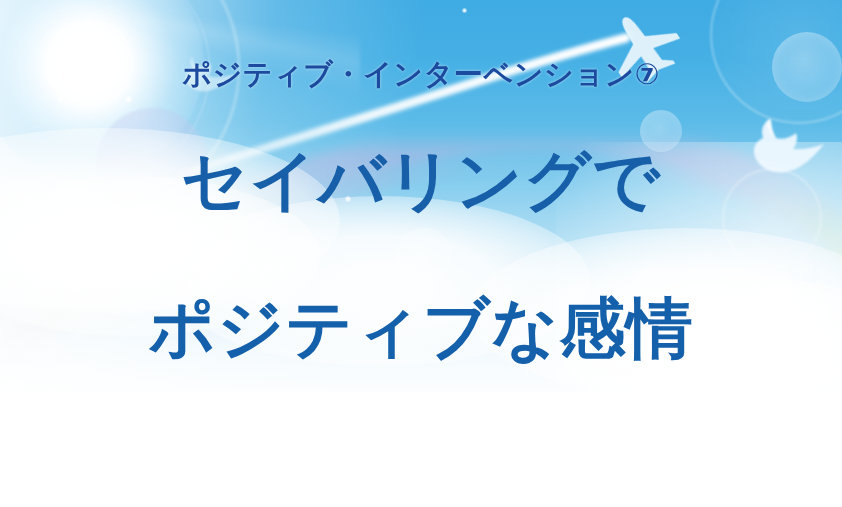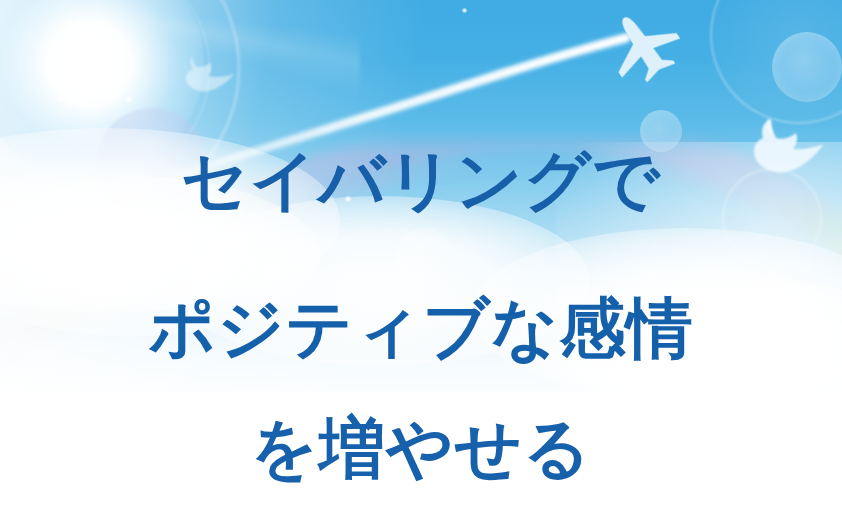--- a/index.html
+++ b/index.html
@@ -300,20 +300,20 @@
   </svg>
 
   <div class="cloud" style="left:-130px; top:128px; width:470px; height:185px;"></div>
   <div class="cloud" style="left:-60px; top:176px; width:380px; height:160px;"></div>
   <div class="cloud" style="left:170px; top:196px; width:420px; height:170px;"></div>
   <div class="cloud" style="left:470px; top:228px; width:430px; height:170px;"></div>
   <div class="cloud" style="left:560px; top:276px; width:360px; height:150px;"></div>
   <div class="cloud-band" style="top:300px; height:207px;"></div>
   <div class="cloud-band" style="top:392px; height:115px; background:#ffffff;"></div>
 
+  <div class="subtitle">ポジティブ・インターベンション⑦</div>
 
   <div class="title-line" id="t1">セイバリングで</div>
 
   <div class="title-line" id="t2">ポジティブな感情</div>
 
-  <div class="title-line" id="t3">を増やせる</div>
 
 </div>
 
 </body></html>

